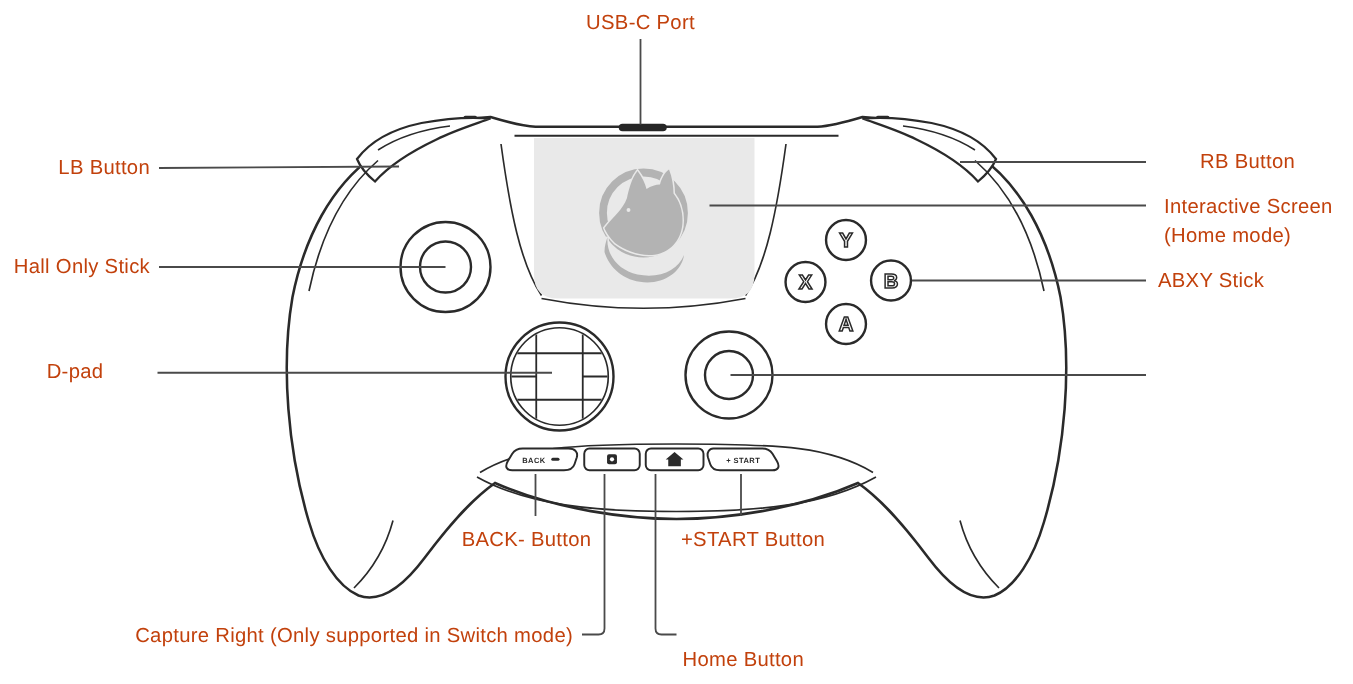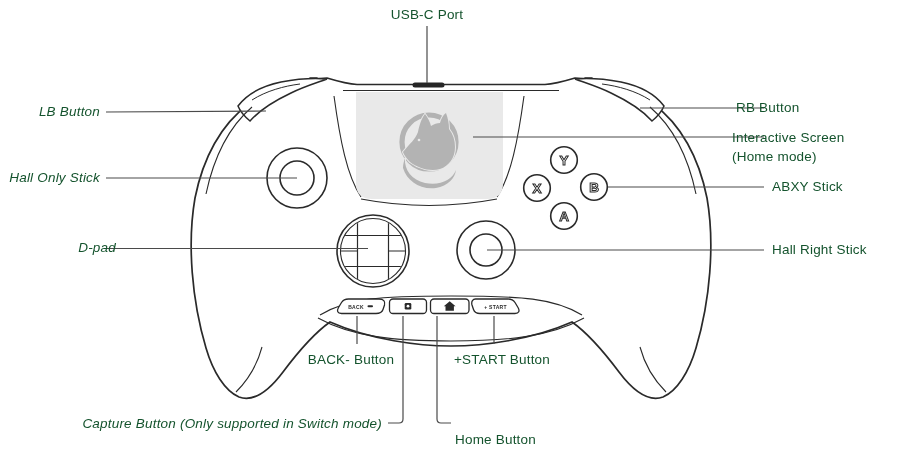--- a/index.html
+++ b/index.html
@@ -2,24 +2,24 @@
 <html><head>
 <meta charset="utf-8">
 <style>
   html,body { margin:0; padding:0; background:#ffffff; }
   .stage {
     position:relative; width:902px; height:456px; background:#ffffff;
     font-family:"Liberation Sans", sans-serif; overflow:hidden;
   }
   .stage svg { position:absolute; left:0; top:0; }
   .label {
-    position:absolute; font-size:13.5px; line-height:18px; color:#14532d;
+    position:absolute; font-size:13.5px; line-height:18px; color:#c2410c;
     letter-spacing:0.2px; white-space:nowrap; font-weight:500;
   }
-  .label.right-align { text-align:right;font-style:italic; }
+  .label.right-align { text-align:right; }
   .label.center-align { text-align:center; }
   .two-line div { line-height:19px; }
 </style>
 </head>
 <body>
 
 <div class="stage">
 
   <svg width="902" height="456" viewBox="0 0 902 456">
 
@@ -147,33 +147,32 @@
       <path d="M 437,316 L 437,419 Q 437,423 441,423 L 451,423"></path>
     </g>
   </svg>
 
   <div class="label center-align" style="left:327px; top:6px; width:200px;"><span>USB-C Port</span></div>
 
   <div class="label right-align" style="left:0px; top:103px; width:100px;"><span>LB Button</span></div>
 
   <div class="label right-align" style="left:0px; top:169px; width:100px;"><span>Hall Only Stick</span></div>
 
-  <div class="label right-align" style="left:16px; top:239px; width:100px;"><span>D-pad</span></div>
+  <div class="label right-align" style="left:0px; top:239px; width:100px;text-align:center;"><span>D-pad</span></div>
 
-  <div class="label" style="left:736px; top:99px;"><span>RB Button</span></div>
+  <div class="label" style="left:800px; top:99px;"><span>RB Button</span></div>
 
-  <div class="label two-line" style="left:732px; top:128px;">
+  <div class="label two-line" style="left:776px; top:128px;">
     <div>Interactive Screen</div>
     <div>(Home mode)</div>
   </div>
 
   <div class="label" style="left:772px; top:178px;"><span>ABXY Stick</span></div>
 
-  <div class="label" style="left:772px; top:241px;"><span>Hall Right Stick</span></div>
 
   <div class="label center-align" style="left:251px; top:351px; width:200px;"><span>BACK- Button</span></div>
 
   <div class="label center-align" style="left:402px; top:351px; width:200px;"><span>+START Button</span></div>
 
-  <div class="label right-align" style="left:0px; top:415px; width:382px;"><span>Capture Button (Only supported in Switch mode)</span></div>
+  <div class="label right-align" style="left:0px; top:415px; width:382px;"><span>Capture Right (Only supported in Switch mode)</span></div>
 
   <div class="label" style="left:455px; top:415px;margin-top:16px;"><span>Home Button</span></div>
 </div>
 
 </body></html>

